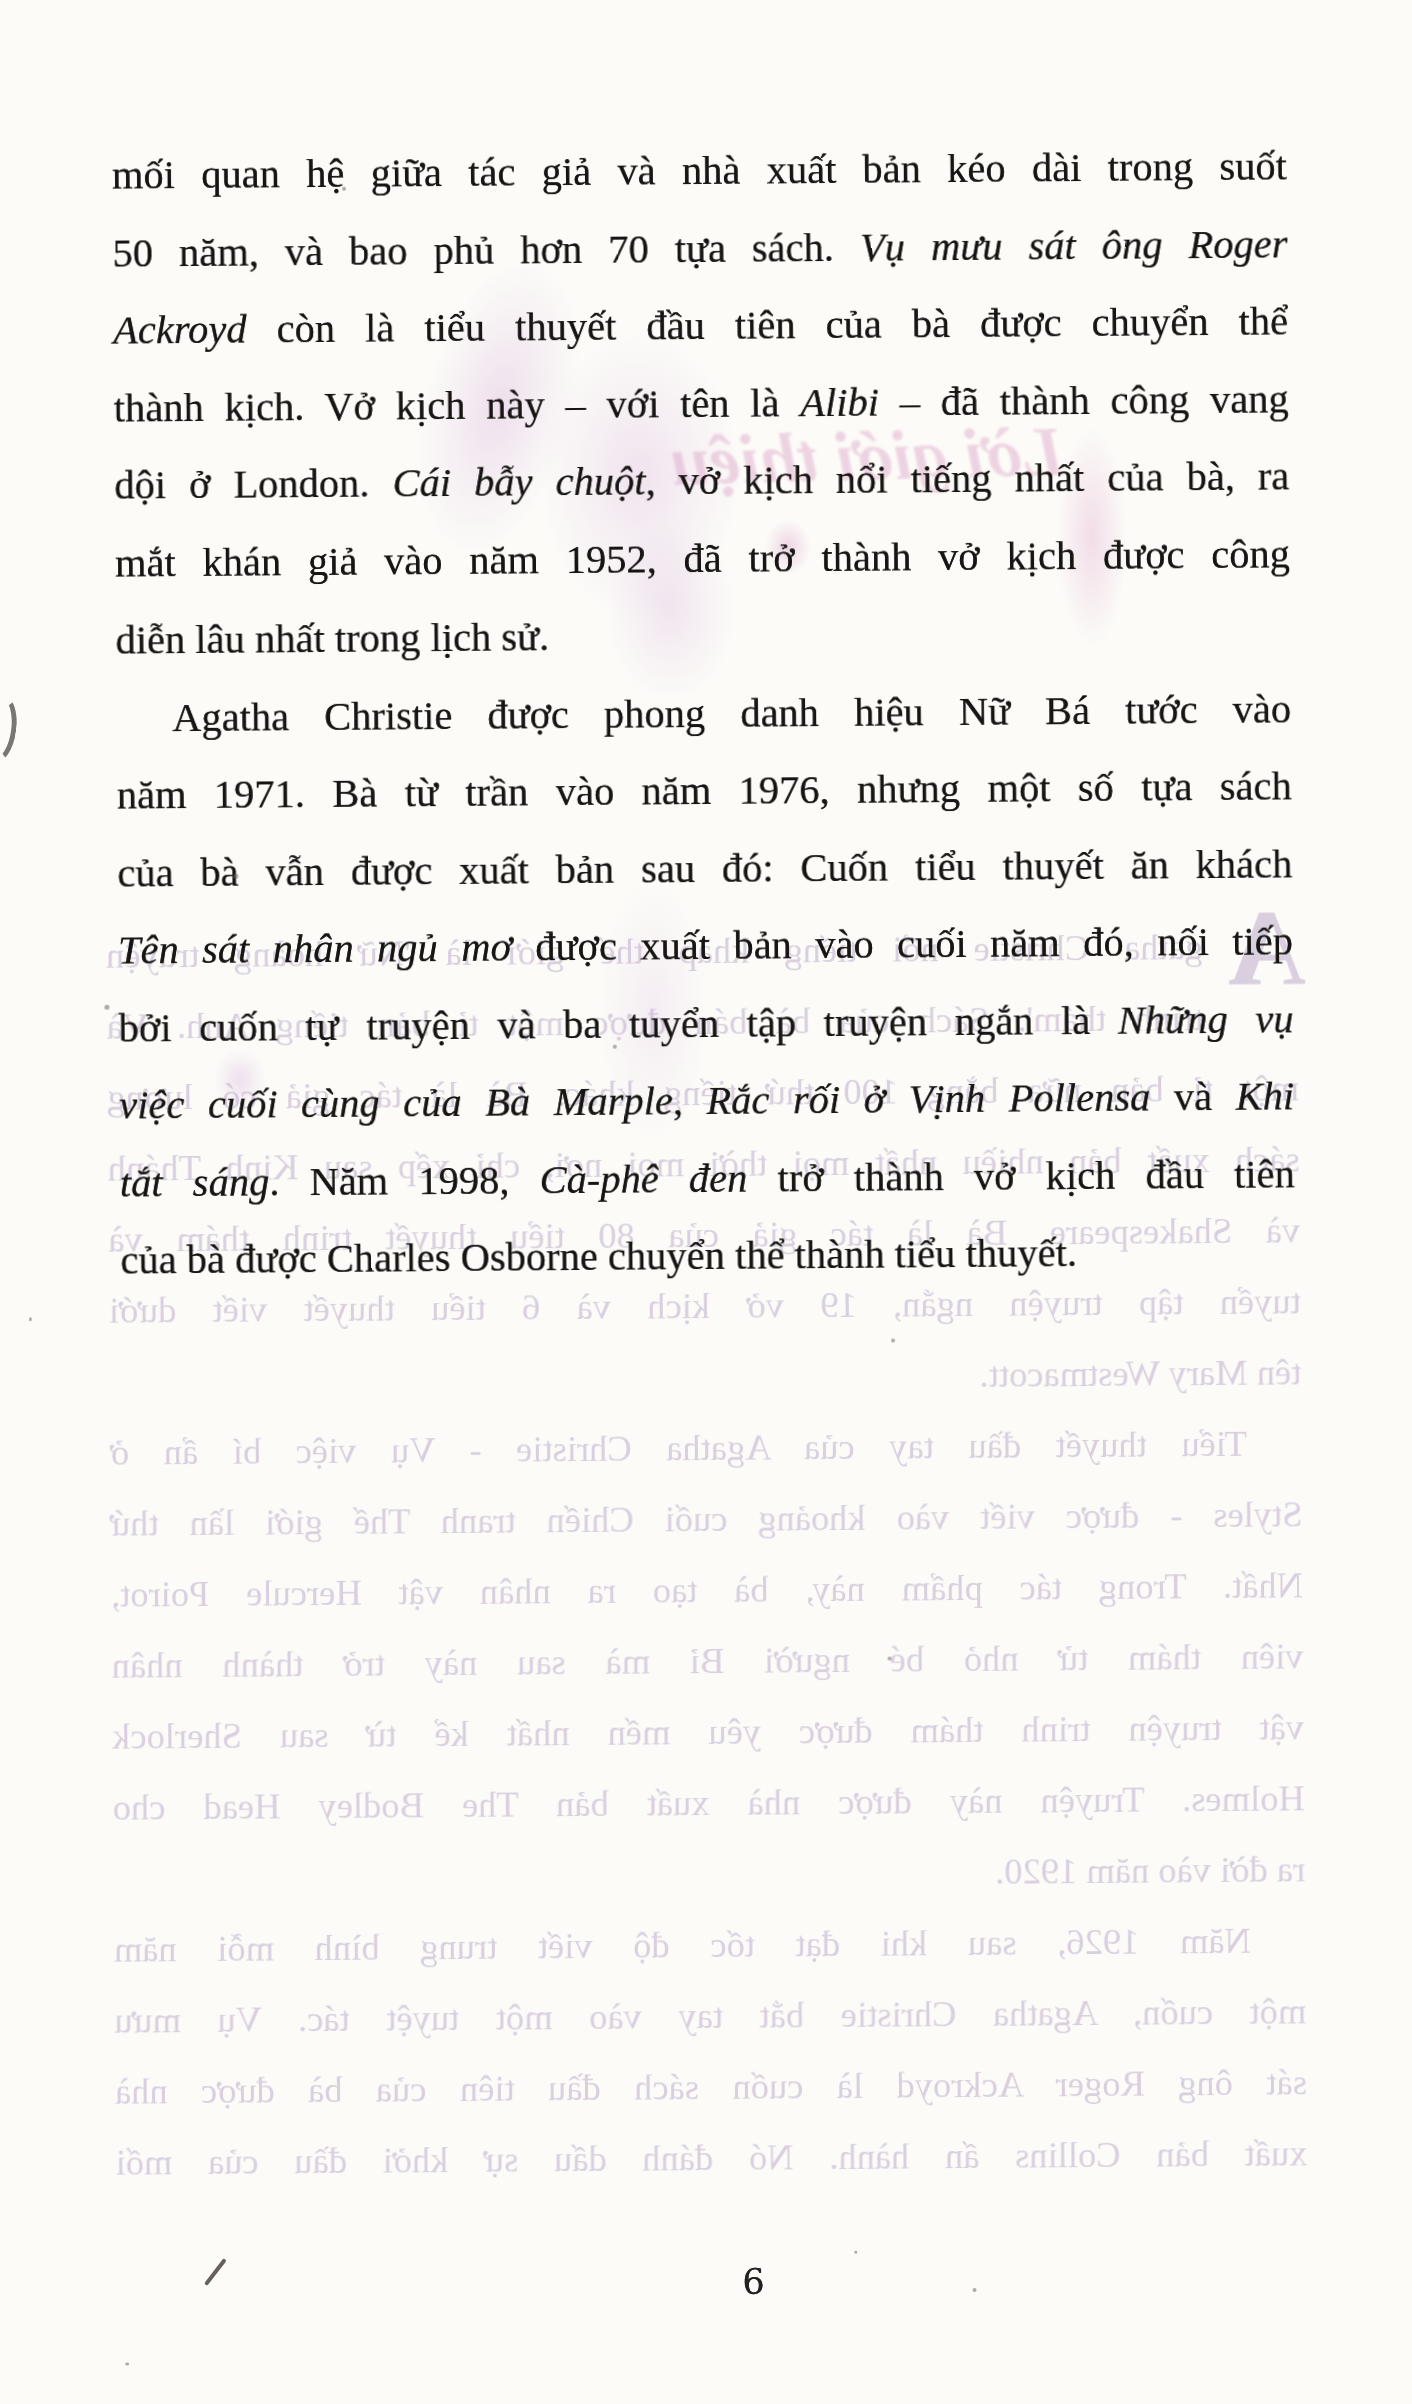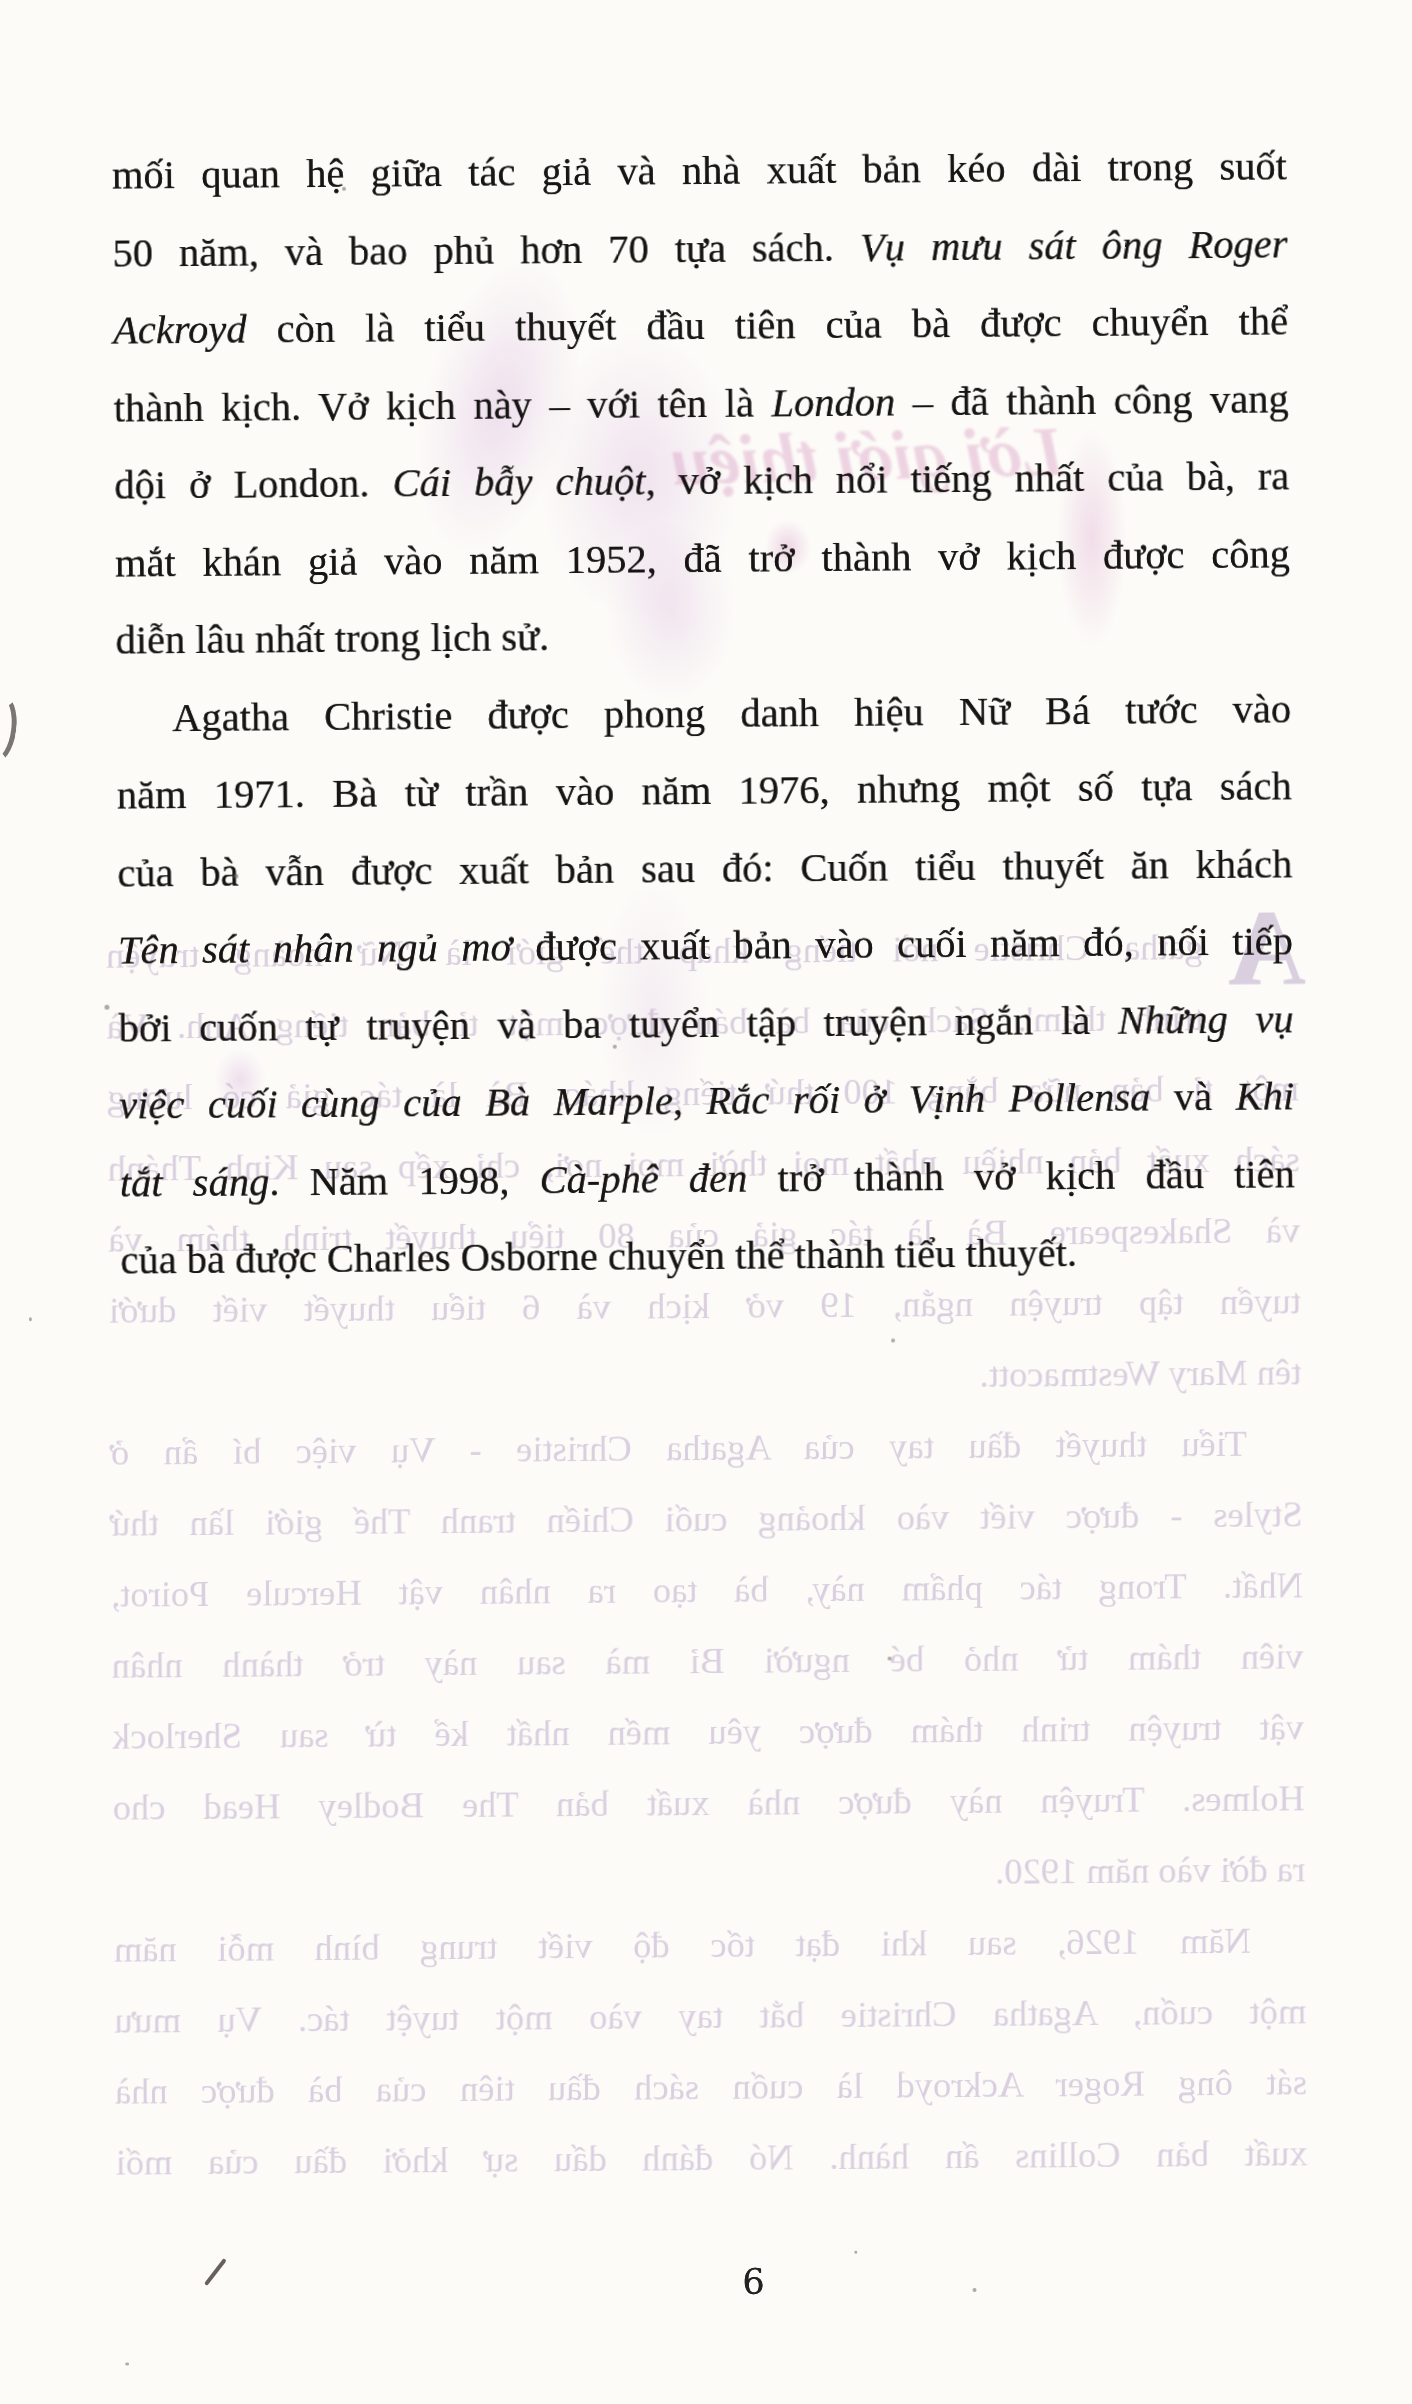--- a/index.html
+++ b/index.html
@@ -125,21 +125,21 @@
         <div class="line">một cuốn, Agatha Christie bắt tay vào một tuyệt tác. Vụ mưu</div>
         <div class="line">sát ông Roger Ackroyd là cuốn sách đầu tiên của bà được nhà</div>
         <div class="line">xuất bản Collins ấn hành. Nó đánh dấu sự khởi đầu của mối</div>
       </div>
 
     <div class="body-text">
 
     <div class="line"><span>mối quan hệ giữa tác giả và nhà xuất bản kéo dài trong suốt</span></div>
         <div class="line"><span>50 năm, và bao phủ hơn 70 tựa sách. </span><i>Vụ mưu sát ông Roger</i></div>
         <div class="line"><i>Ackroyd</i><span> còn là tiểu thuyết đầu tiên của bà được chuyển thể</span></div>
-        <div class="line"><span>thành kịch. Vở kịch này – với tên là </span><i>London</i><span> – đã thành công vang</span></div>
+        <div class="line"><span>thành kịch. Vở kịch này – với tên là </span><i>Alibi</i><span> – đã thành công vang</span></div>
         <div class="line"><span>dội ở London. </span><i>Cái bẫy chuột</i><span>, vở kịch nổi tiếng nhất của bà, ra</span></div>
         <div class="line"><span>mắt khán giả vào năm 1952, đã trở thành vở kịch được công</span></div>
         <div class="line last"><span>diễn lâu nhất trong lịch sử.</span></div>
         <div class="line indent"><span>Agatha Christie được phong danh hiệu Nữ Bá tước vào</span></div>
         <div class="line"><span>năm 1971. Bà từ trần vào năm 1976, nhưng một số tựa sách</span></div>
         <div class="line"><span>của bà vẫn được xuất bản sau đó: Cuốn tiểu thuyết ăn khách</span></div>
         <div class="line"><i>Tên sát nhân ngủ mơ</i><span> được xuất bản vào cuối năm đó, nối tiếp</span></div>
         <div class="line"><span>bởi cuốn tự truyện và ba tuyển tập truyện ngắn là </span><i>Những vụ</i></div>
         <div class="line"><i>việc cuối cùng của Bà Marple</i><span>, </span><i>Rắc rối ở Vịnh Pollensa</i><span> và </span><i>Khi</i></div>
         <div class="line"><i>tắt sáng</i><span>. Năm 1998, </span><i>Cà-phê đen</i><span> trở thành vở kịch đầu tiên</span></div>

